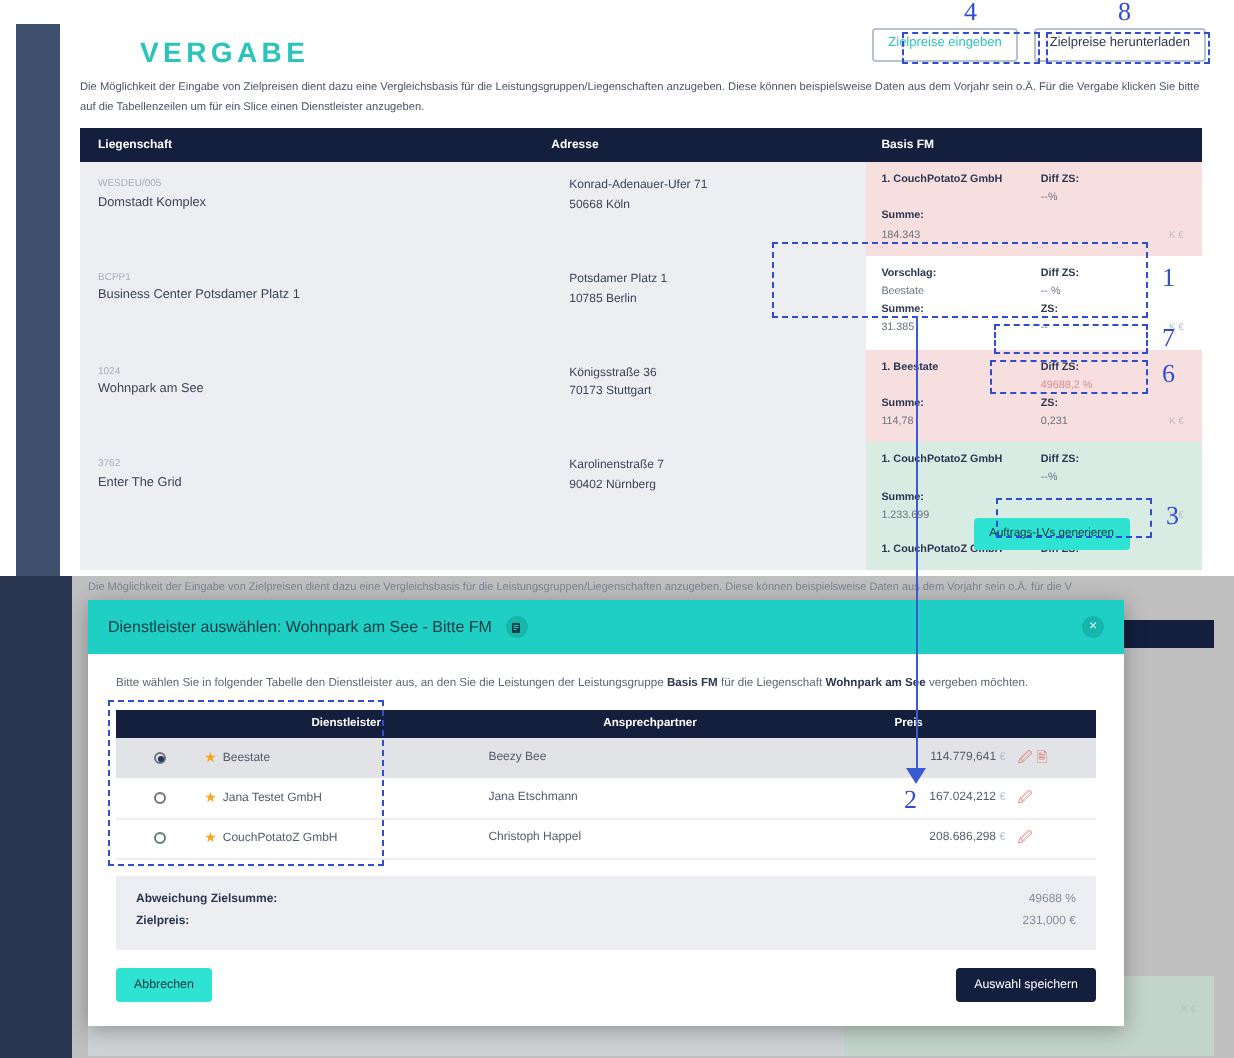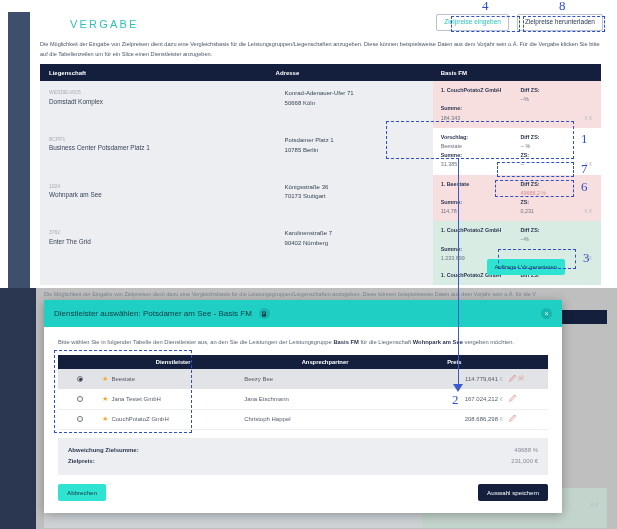--- a/index.html
+++ b/index.html
@@ -28,21 +28,21 @@
     position: absolute; left: 0px; top: 0px; width: 36px; height: 241px;
     background: #2b3650;
   }
   .page-surface {
     position: absolute; left: 30px; top: 12px; right: 0; bottom: 0;
     background: #ffffff;
   }
 
   .page-title {
     position: absolute; left: 70px; top: 18px;
-    color: #2bc4bb; font-size: 11px; letter-spacing: 2.2px; font-weight: 400;
+    color: #2bc4bb; font-size: 14px; letter-spacing: 2.2px; font-weight: 700;
   }
 
   .topbtns { position: absolute; right: 14px; top: 14px; display: flex; gap: 8px; }
   .btn-outline {
     font-size: 6.5px; color: #2bc4bb; background: #fff;
     border: 1px solid #b9c2d0; border-radius: 2px;
     padding: 4px 7px; white-space: nowrap; line-height: 1;
   }
   .btn-outline.dark { color: #2b3650; }
 
@@ -401,21 +401,21 @@
         <div class="fm-l fm-val">822.466</div>
         <div class="fm-r fm-val">
             <span class="eur">K €</span>
           </div>
       </div>
     </div>
   </div>
 
   <div class="modal">
     <div class="modal-head">
-      <div class="modal-title">Dienstleister auswählen: Potsdamer am See - Basis FM</div>
+      <div class="modal-title">Dienstleister auswählen: Wohnpark am See - Bitte FM</div>
       <div class="head-badge">
         <svg viewBox="0 0 12 12">
             <rect x="2" y="1" width="8" height="10" rx="1" fill="#123c44"></rect>
             <rect x="3.5" y="3" width="5" height="1" fill="#1fcfc4"></rect>
             <rect x="3.5" y="5" width="5" height="1" fill="#1fcfc4"></rect>
             <rect x="3.5" y="7" width="3" height="1" fill="#1fcfc4"></rect>
           </svg>
       </div>
       <div class="modal-close">×</div>
     </div>

